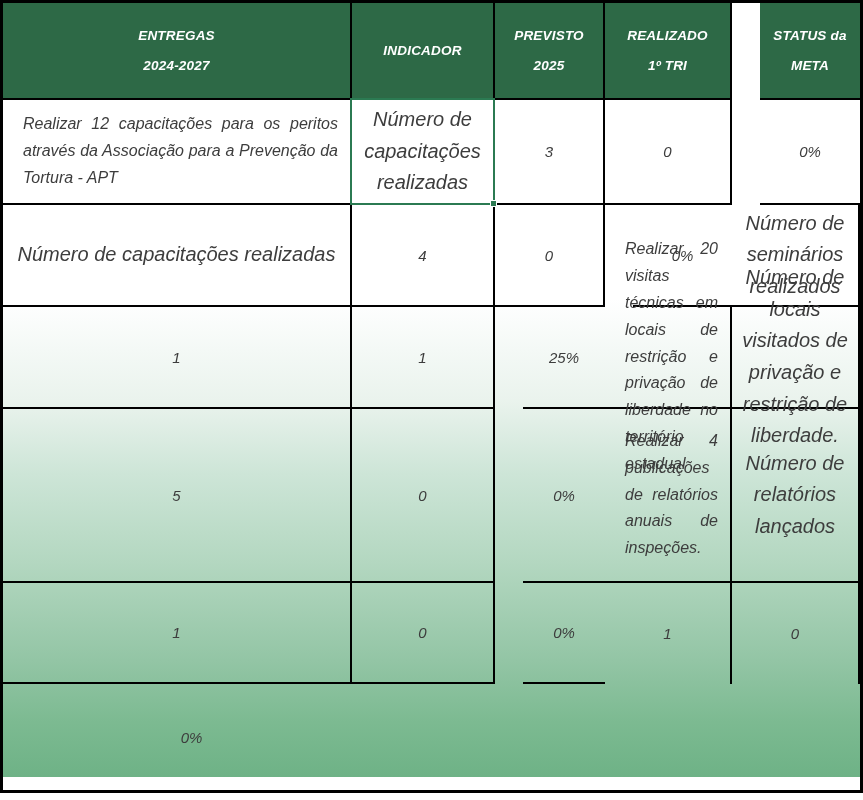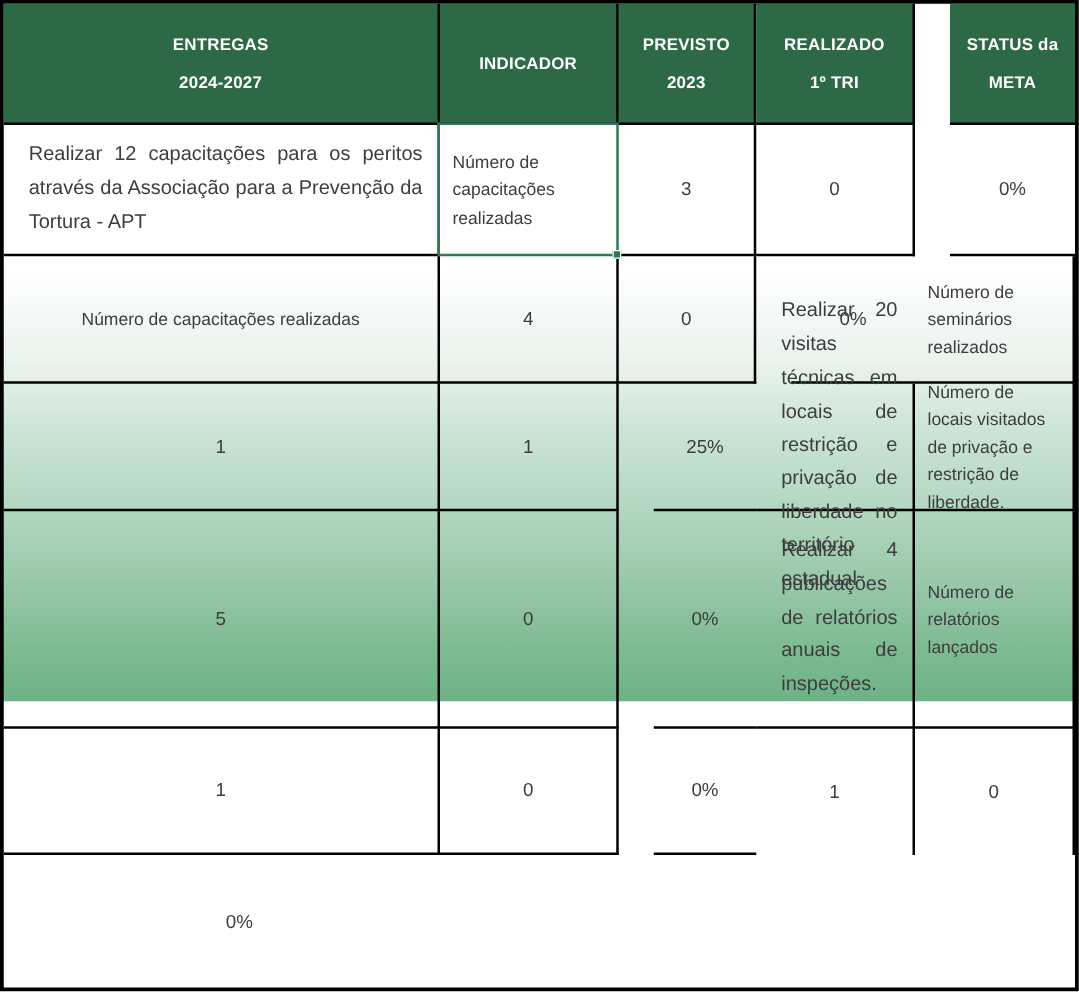--- a/index.html
+++ b/index.html
@@ -4,32 +4,33 @@
 <style>
   * { margin: 0; padding: 0; box-sizing: border-box; }
   html, body { background: #ffffff; }
   body {
     font-family: "Liberation Sans", "DejaVu Sans", sans-serif;
     width: 863px; height: 800px;
     overflow: hidden;
   }
   .page {
     position: relative;
-    width: 863px; height: 561px;
+    width: 863px; height: 777px;
     
     background: linear-gradient(180deg,
       #ffffff 0%,
       #ffffff 38.5%,
       #f4f9f6 45%,
       #eaf3ed 51.5%,
       #cde5d7 61%,
       #b3d7c0 72.5%,
       #93c5a5 85%,
       #7cba91 93%,
       #6eb286 100%);
+    font-style: italic;
   }
   .table {
     position: absolute;
     top: 0; left: 0;
     width: 863px; height: 793px;
     border: 3px solid #000000;
     background: transparent;
   }
   .grid {
     display: grid;
@@ -60,23 +61,23 @@
   }
   .entrega {
     justify-content: flex-start;
     text-align: justify;
     padding: 10px 12px 10px 20px;
     font-size: 16px;
     line-height: 1.68;
   }
   .entrega span { width: 100%; }
   .indicador {
-    text-align: left;
+    text-align: center;
     padding: 6px 10px;
-    font-size: 14px;
+    font-size: 20px;
     line-height: 1.58;
   }
   .num {
     text-align: center;
     font-size: 15px;
   }
   
   .selected {
     position: relative;
     border-right-color: #2b7a52;
@@ -104,21 +105,21 @@
 <body>
 
 <div class="page">
   <div class="table">
     <div class="grid">
 
       <div class="cell hcell">ENTREGAS
 2024-2027</div>
       <div class="cell hcell">INDICADOR</div>
       <div class="cell hcell">PREVISTO
-2023</div>
+2025</div>
       <div class="cell hcell">REALIZADO
 1º TRI</div>
       <div class="cell hcell last-col">STATUS da
 META</div>
 
       <div class="cell entrega">
           <span>Realizar 12 capacitações para os peritos através da Associação para a Prevenção da Tortura - APT</span>
         </div>
       <div class="cell indicador selected">
         <span>Número de capacitações realizadas</span>

